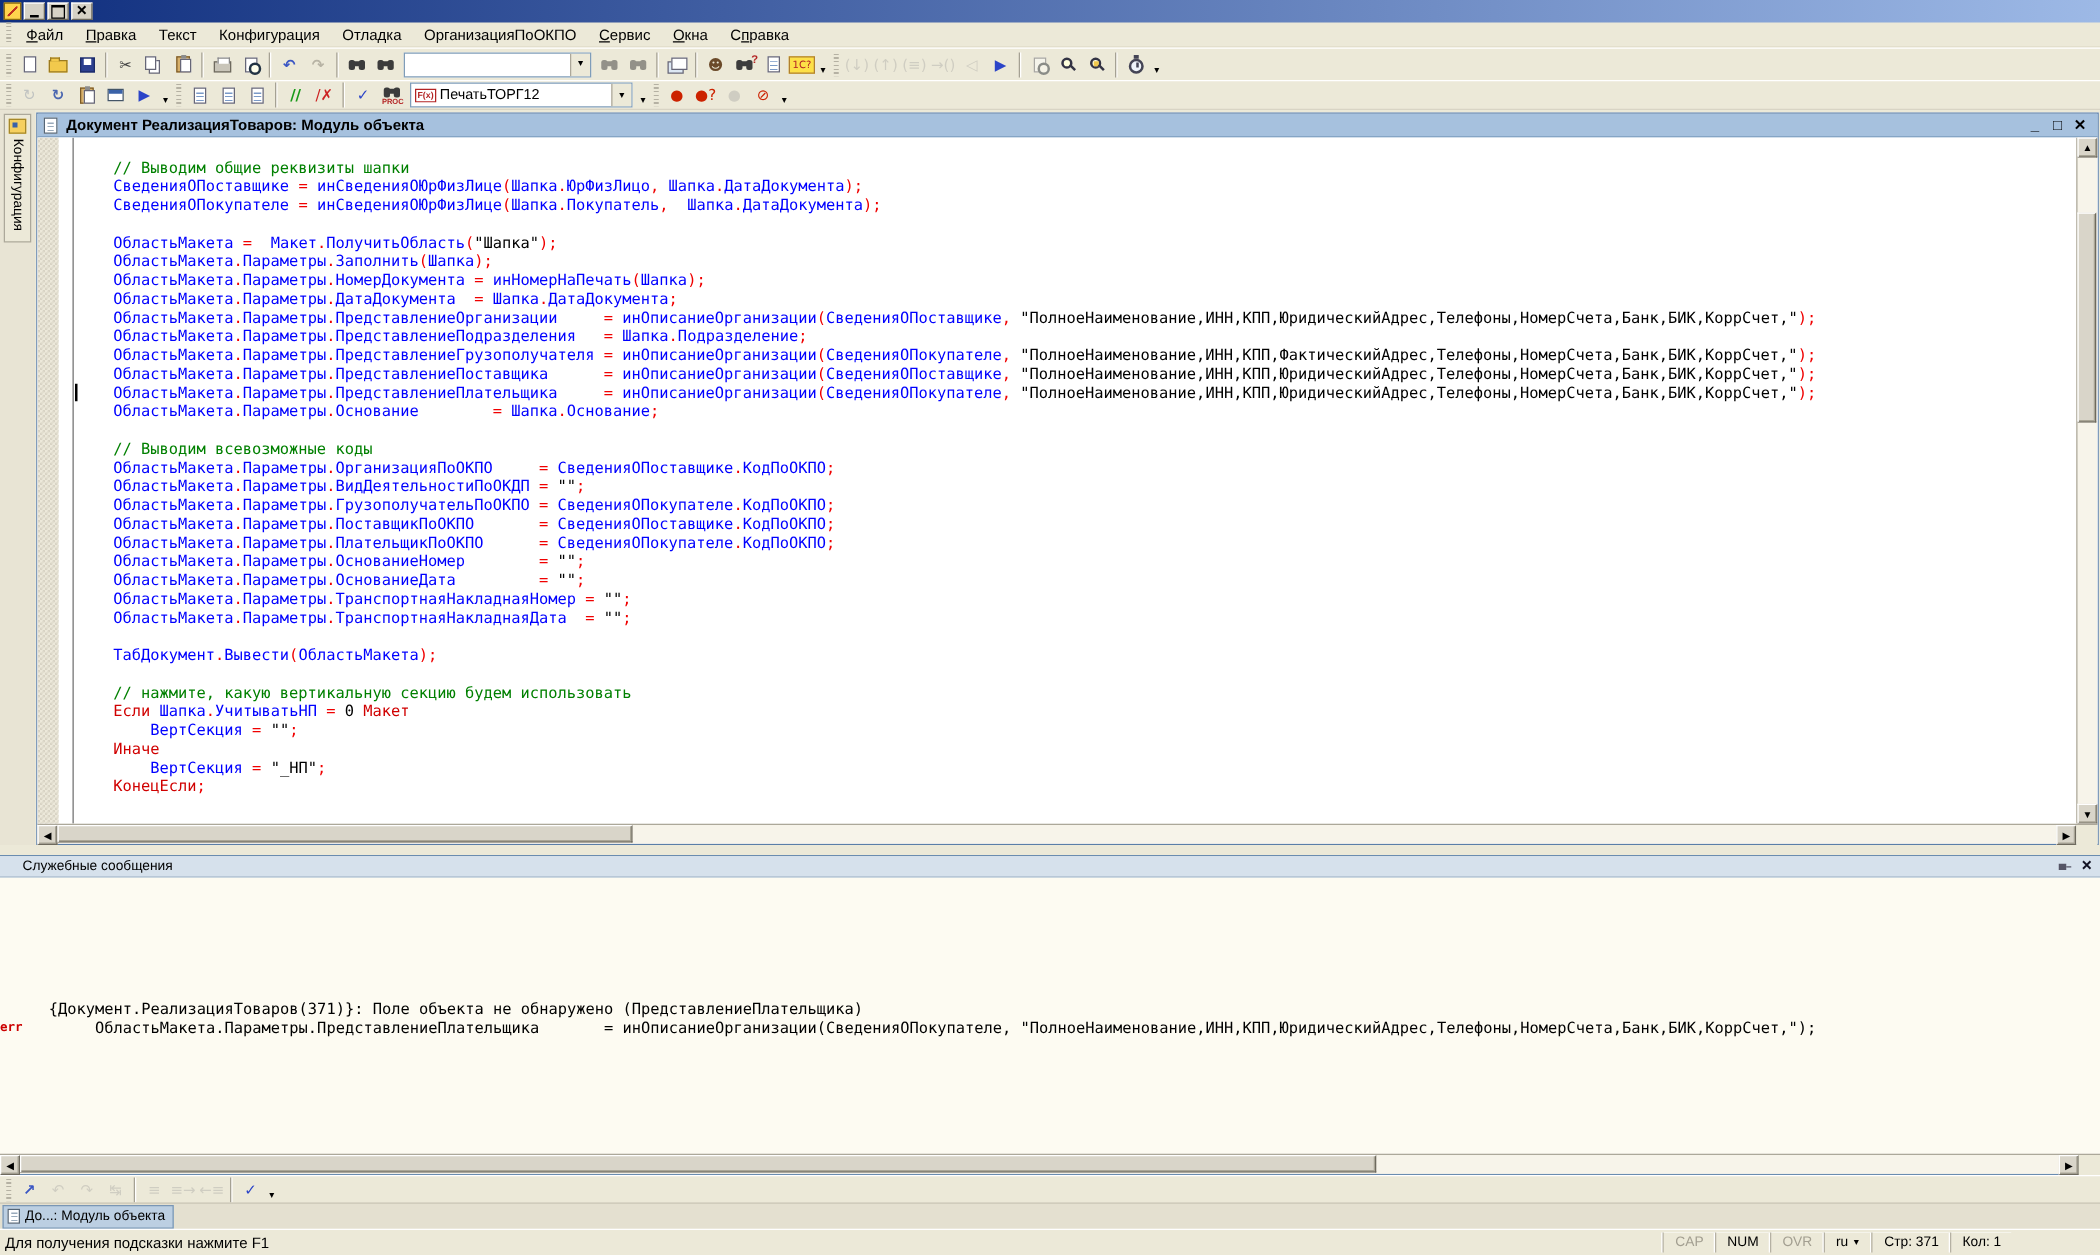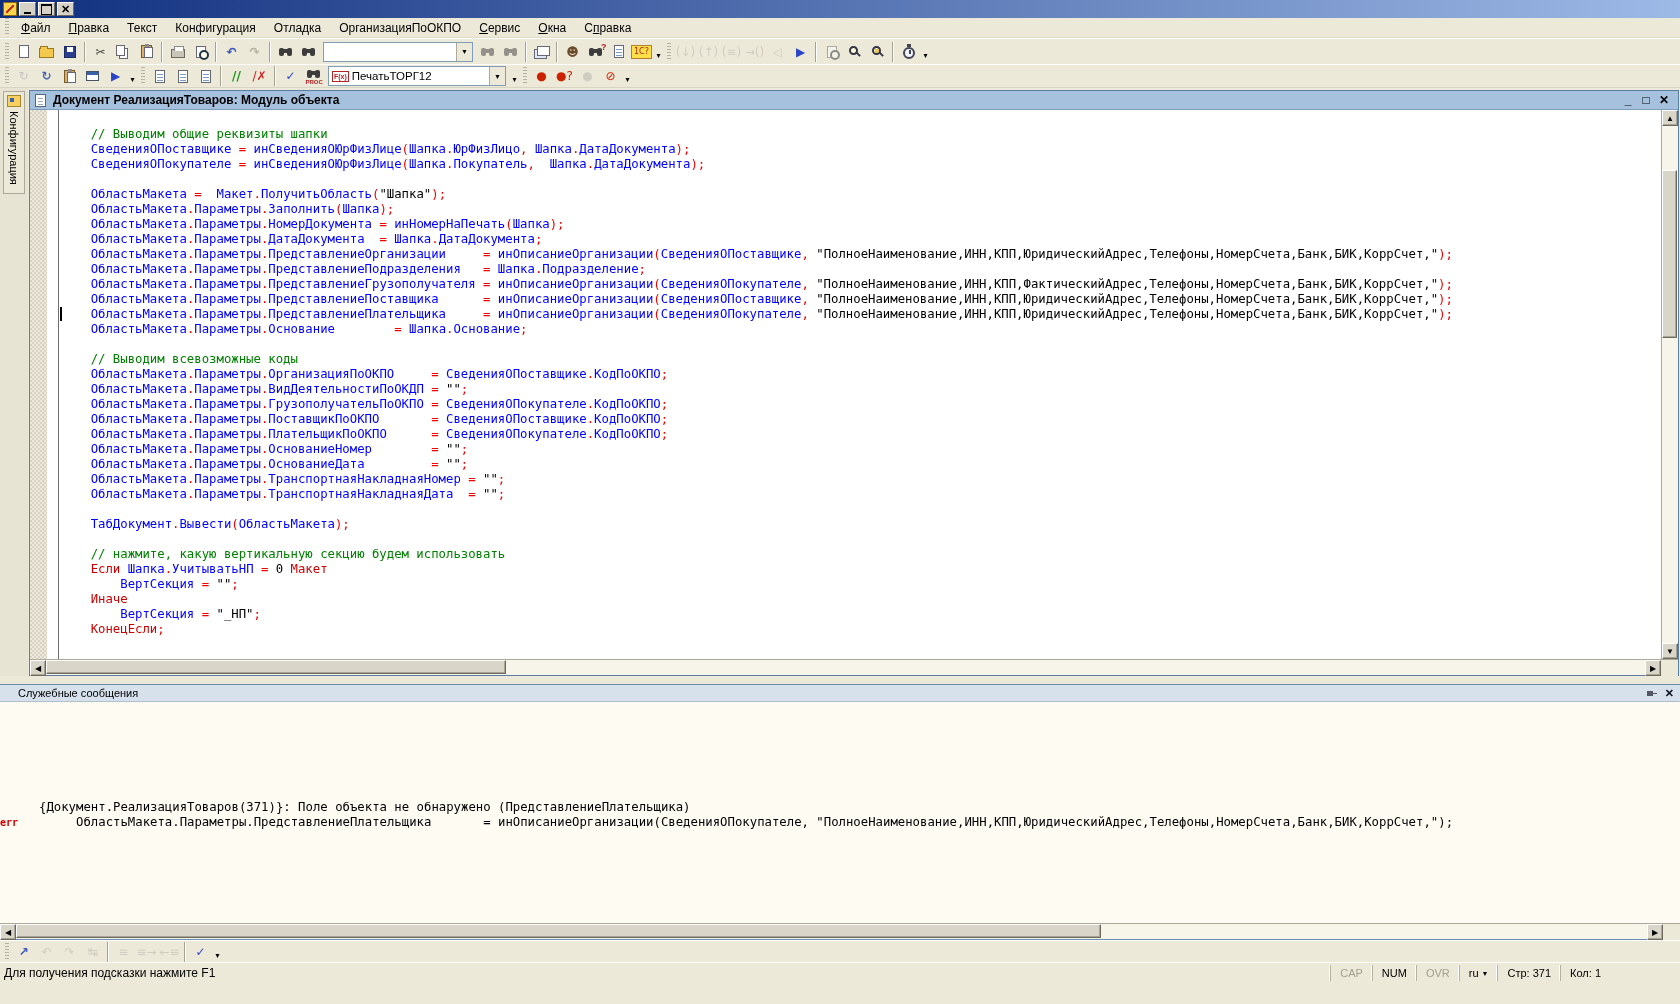--- a/index.html
+++ b/index.html
@@ -466,20 +466,26 @@
       <span class="tb-btn disabled">
         <span class="ic g" style="color: rgb(183, 179, 164);">←≡</span>
       </span>
       <span class="tb-sep"></span>
       <span class="tb-btn">
         <span class="ic g bold" style="color: rgb(43, 68, 200);">✓</span>
       </span>
       <span class="tb-more">▾</span>
     </div>
 
+  <div class="tabsbar">
+    <div class="wtab">
+      <span class="ti"></span>
+      <span class="tl">До...: Модуль объекта</span>
+    </div>
+  </div>
 
   <div class="statusbar">
     <span class="status-hint">Для получения подсказки нажмите F1</span>
     <span id="indicators" style="display:flex;">
         <span class="scell off">CAP</span>
         <span class="scell">NUM</span>
         <span class="scell off">OVR</span>
       </span>
     <span class="scell">
         <span>ru</span>

